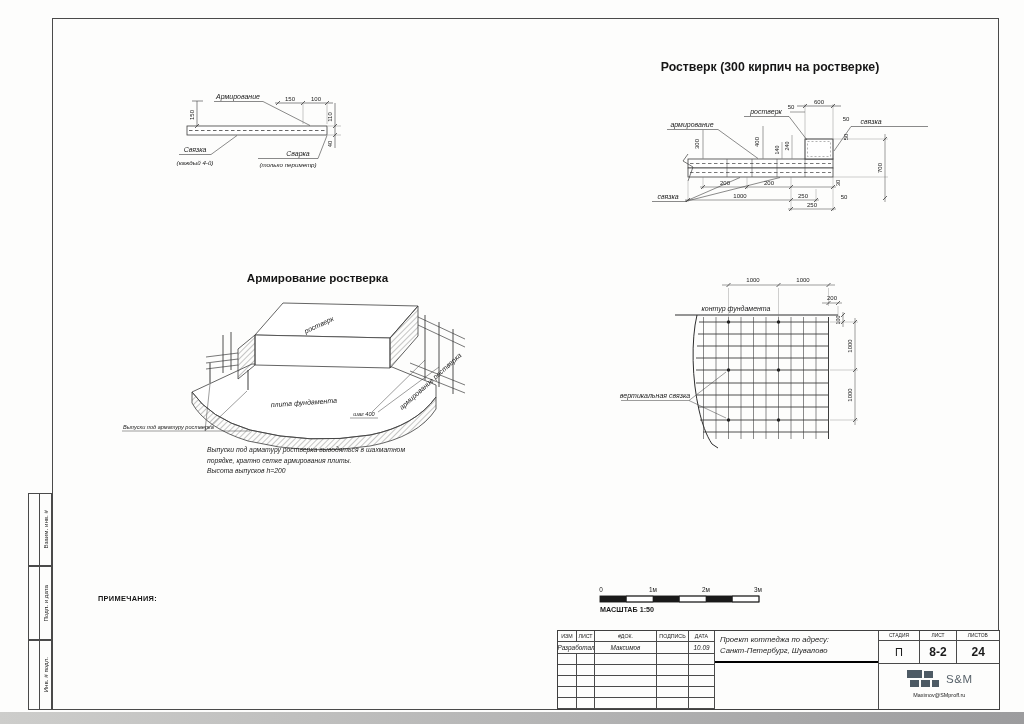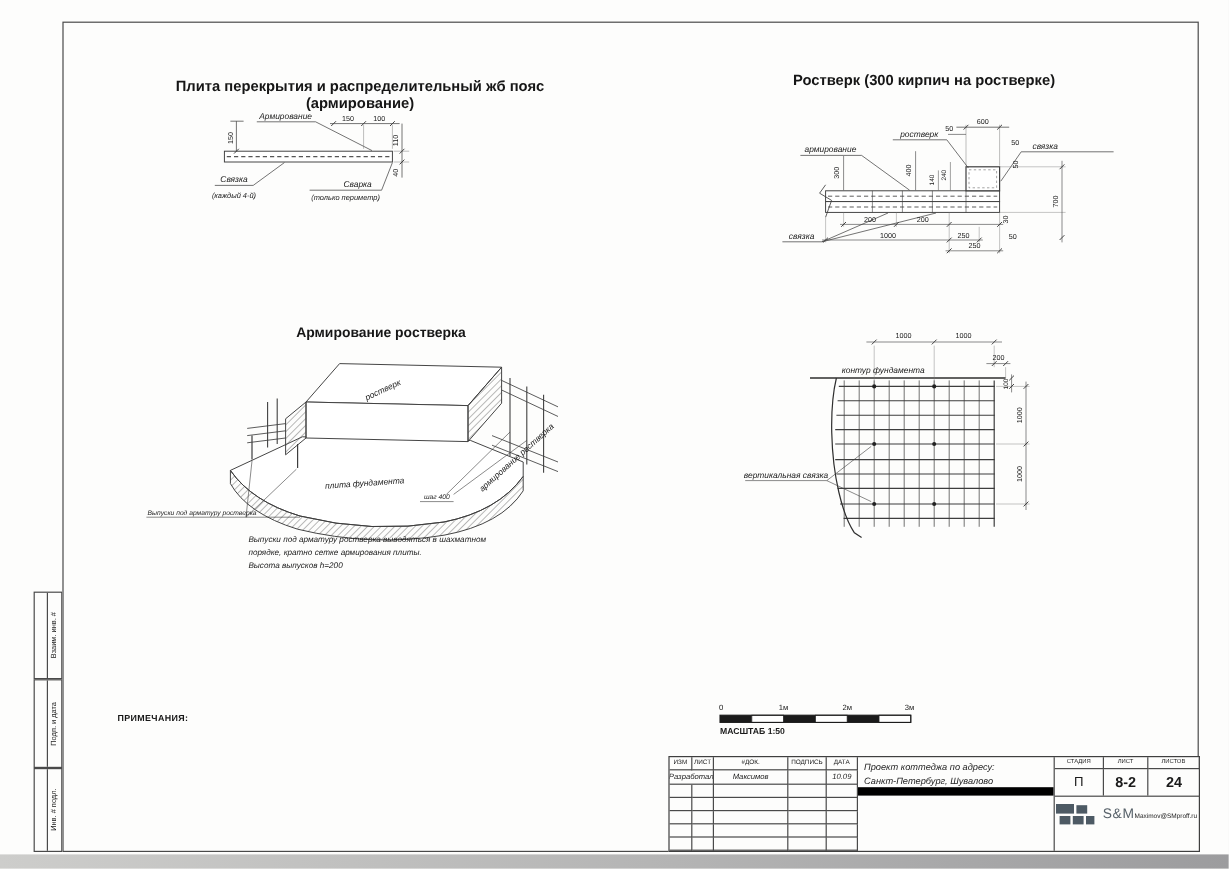--- a/index.html
+++ b/index.html
@@ -30,32 +30,32 @@
   .ss-r { flex:1; display:flex; align-items:center; justify-content:center; }
   .vtext { writing-mode:vertical-rl; transform:rotate(180deg); font-size:6.2px; white-space:nowrap; color:#1c1c1c; }
   
   .tb { position:absolute; left:557px; top:630px; width:443px; height:80px; border:1.2px solid #3f3f3f; background:#fdfdfc; }
   .tb-left { position:absolute; left:0; top:0; width:157px; height:100%; display:grid;
              grid-template-columns:19px 18px 62px 32px 26px; grid-template-rows:11px 12px 11px 11px 11px 11px 1fr; }
   .tc { border-right:1px solid #4a4a4a; border-bottom:1px solid #4a4a4a; font-size:5.3px;
         display:flex; align-items:center; justify-content:center; overflow:hidden; color:#222; }
   .tc.ti { font-style:italic; font-size:6.4px; }
   .tb-mid { position:absolute; left:157px; top:0; width:163px; height:100%; }
-  .tb-proj { height:32px; border-bottom:7px solid #000000; padding:3px 5px; font-size:7.7px;
+  .tb-proj { height:32px; border-bottom:2px solid #000000; padding:3px 5px; font-size:7.7px;
              font-style:italic; line-height:11px; color:#1c1c1c; }
   .tb-node { padding:7px 7px; font-size:7.7px; font-style:italic; color:#1c1c1c; }
   .tb-right { position:absolute; left:320px; top:0; width:121.6px; height:100%; border-left:1px solid #4a4a4a; }
   .tb-stage { display:grid; grid-template-columns:41px 37px 1fr; grid-template-rows:10px 22px; border-bottom:1px solid #4a4a4a; }
   .sc-h { border-right:1px solid #4a4a4a; border-bottom:1px solid #4a4a4a; font-size:4.9px;
           display:flex; align-items:center; justify-content:center; color:#222; }
   .sc-v { border-right:1px solid #4a4a4a; display:flex; align-items:center; justify-content:center; }
   .sc-v.big { font-size:12px; font-weight:bold;text-align:right; }
   .sc-v.reg { font-size:11px; }
   .sc-h:last-child, .sc-v:last-child { border-right:none; }
-  .tb-logo { display:flex; flex-direction:row; align-items:center; padding-top:5px; }
+  .tb-logo { display:flex; flex-direction:column; align-items:center; padding-top:5px; }
   .logo-row { display:flex; align-items:center; gap:4px; }
   .logo-sm { font-size:11.5px; color:#59636b; letter-spacing:.5px; }
   .email { font-size:5.4px; color:#222; margin-top:3px; }
   .scanband { position:absolute; left:0; top:712px; width:1024px; height:12px;
               background:linear-gradient(90deg,#cdcdcb 0%,#b4b4b4 55%,#9c9c9e 100%); }
 </style>
 </head>
 <body>
 
 <div class="page">
@@ -74,21 +74,20 @@
       <span class="vtext">Подп. и дата</span>
     </div>
   </div>
   <div class="ss" style="top:640px;height:70px;">
     <div class="ss-l"></div>
     <div class="ss-r">
       <span class="vtext">Инв. # подл.</span>
     </div>
   </div>
 
-  <div class="title" style="left:110px;top:65px;width:380px;">Плита перекрытия и распределительный жб пояс (армирование)</div>
   <div class="title" style="left:630px;top:60px;width:280px;">Ростверк (300 кирпич на ростверке)</div>
   <div class="title small" style="left:230px;top:271px;width:175px;">Армирование ростверка</div>
 
   <svg class="abs" style="left:170px;top:90px;" width="185" height="95" viewBox="0 0 185 95">
     <g stroke="#3d3d3d" stroke-width="0.8" fill="none">
       <rect x="17" y="36" width="140" height="9" fill="#ffffff"></rect>
       <line x1="19" y1="40.5" x2="155" y2="40.5" stroke="#555" stroke-width="0.9" stroke-dasharray="3.5,2.5"></line>
 
       <line x1="44" y1="11.5" x2="93" y2="11.5" stroke-width="0.6"></line>
       <line x1="93" y1="11.5" x2="140" y2="35.5" stroke-width="0.6"></line>

